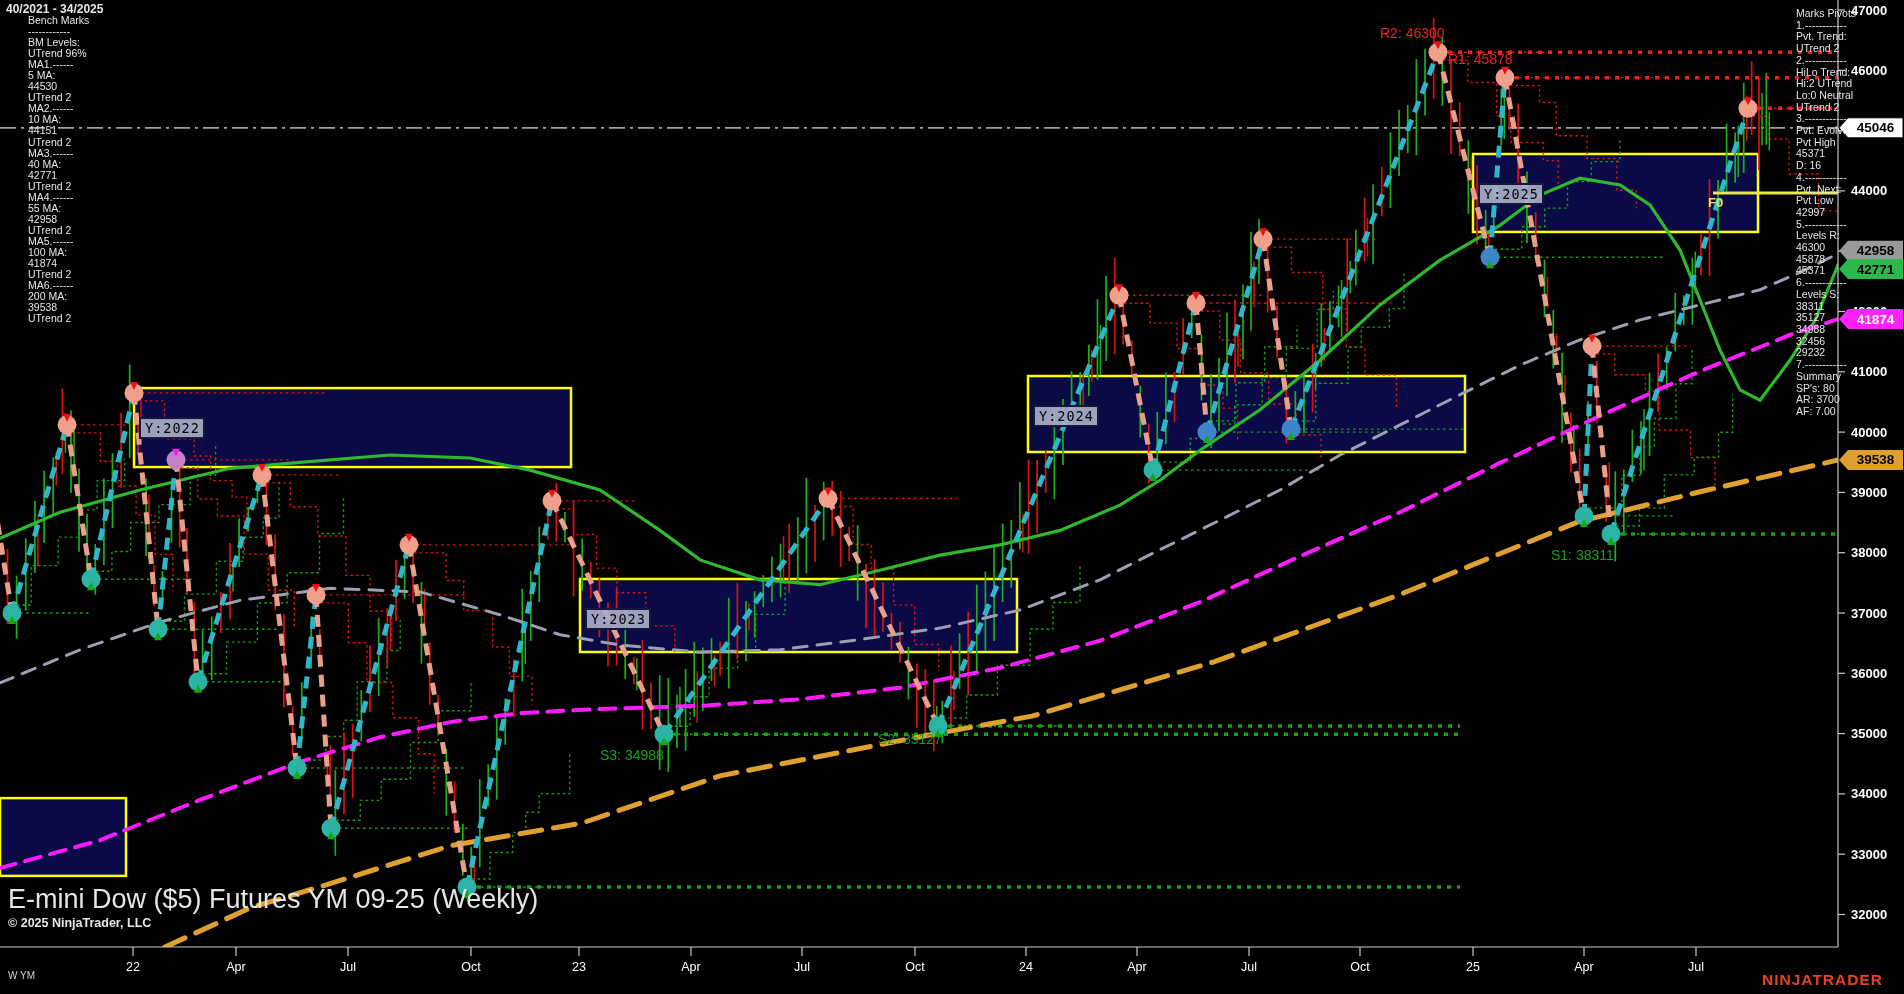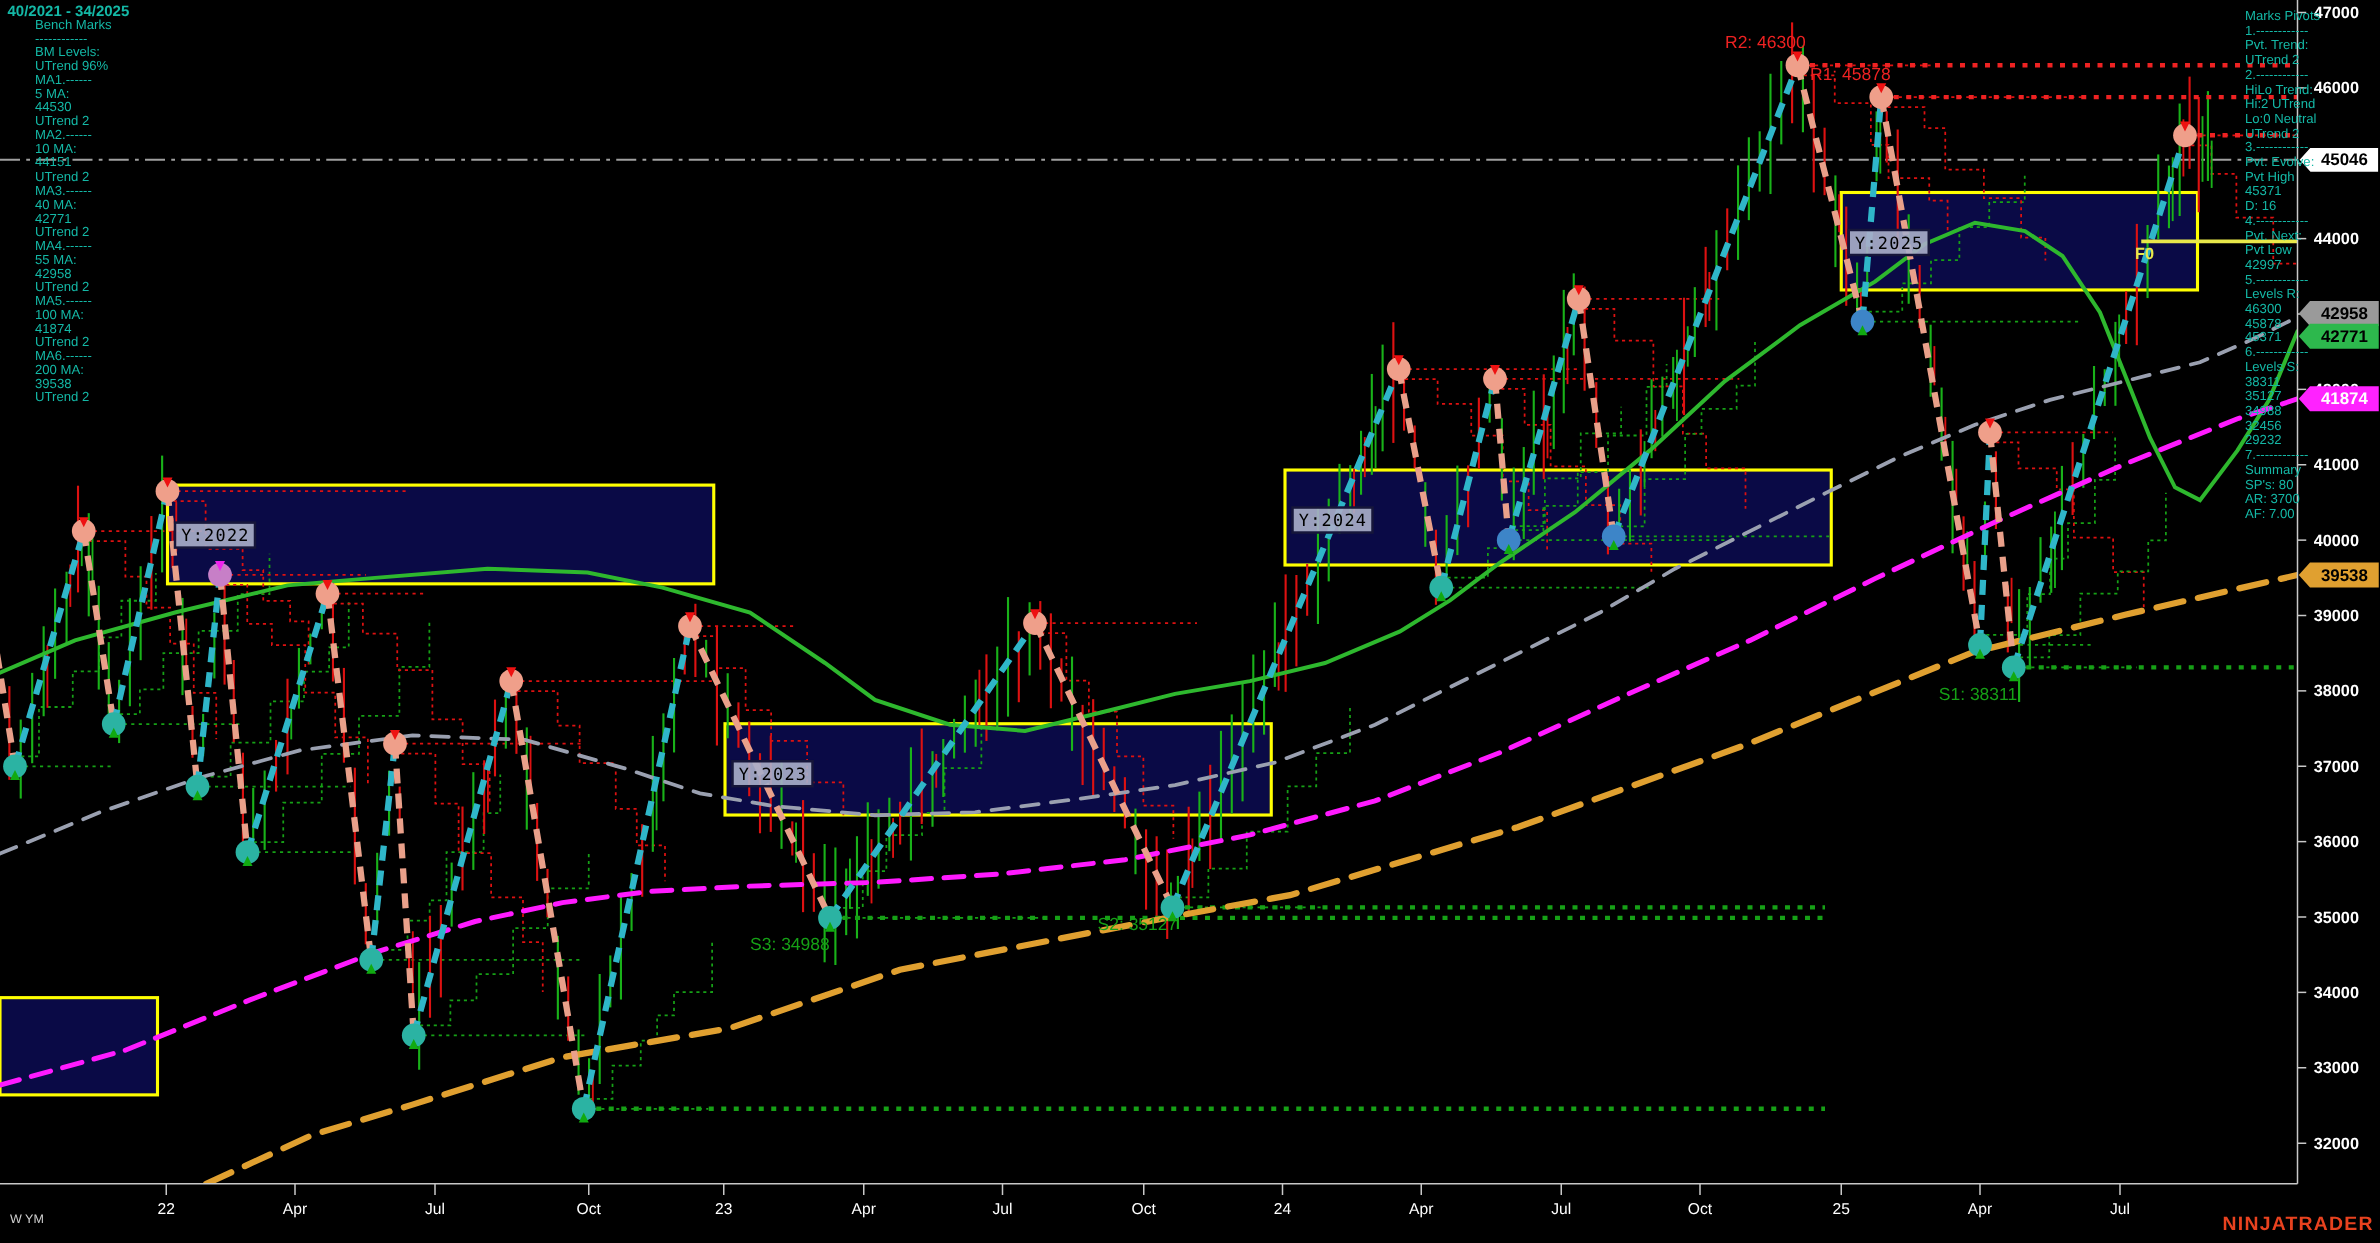--- a/index.html
+++ b/index.html
@@ -1,27 +1,27 @@
 <!DOCTYPE html>
 <html><head>
 <meta charset="utf-8">
 <style>
   html,body{margin:0;padding:0;background:#000;}
   #stage{position:relative;width:1904px;height:994px;background:#000;overflow:hidden;
          font-family:"Liberation Sans",sans-serif;}
   #chart-svg{position:absolute;left:0;top:0;}
-  .ovl{position:absolute;color:#14b8a6;}
+  .ovl{position:absolute;color:#e5e5e5;}
   #range-label{left:6px;top:2px;font-size:12px;font-weight:bold;white-space:nowrap;}
   #left-panel{left:28px;top:15px;font-size:10.5px;line-height:11.05px;white-space:nowrap;}
   #right-panel{left:1796px;top:8px;font-size:10.5px;line-height:11.7px;white-space:nowrap;}
   #title-block{left:8px;top:884px;}
   #chart-title{font-size:27px;line-height:30px;white-space:nowrap;}
   #chart-copyright{font-size:12.5px;font-weight:bold;margin-top:2px;white-space:nowrap;}
   #symbol-label{left:8px;top:970px;font-size:10px;color:#cfcfcf;text-align:center;}
-  #logo{right:5px;bottom:5px;font-size:15.5px;font-weight:bold;letter-spacing:1px;white-space:nowrap;}
+  #logo{right:21px;bottom:5px;font-size:15.5px;font-weight:bold;letter-spacing:1px;white-space:nowrap;}
 </style>
 </head>
 <body>
 
 <div id="stage">
   <svg id="chart-svg" width="1904" height="994">
       <defs>
         <clipPath id="plotclip">
           <rect x="0" y="0" width="1838" height="947"></rect>
         </clipPath>
@@ -621,17 +621,21 @@
       <div>34988</div>
       <div>32456</div>
       <div>29232</div>
       <div>7.------------</div>
       <div>Summary</div>
       <div>SP's: 80</div>
       <div>AR: 3700</div>
       <div>AF: 7.00</div>
     </div>
 
+  <div id="title-block" class="ovl">
+    <div id="chart-title">E-mini Dow ($5) Futures YM 09-25 (Weekly)</div>
+    <div id="chart-copyright">© 2025 NinjaTrader, LLC</div>
+  </div>
 
   <div id="symbol-label" class="ovl">W YM</div>
 
   <div id="logo" class="ovl" style="color: rgb(232, 66, 31);">NINJATRADER</div>
 </div>
 
 </body></html>

